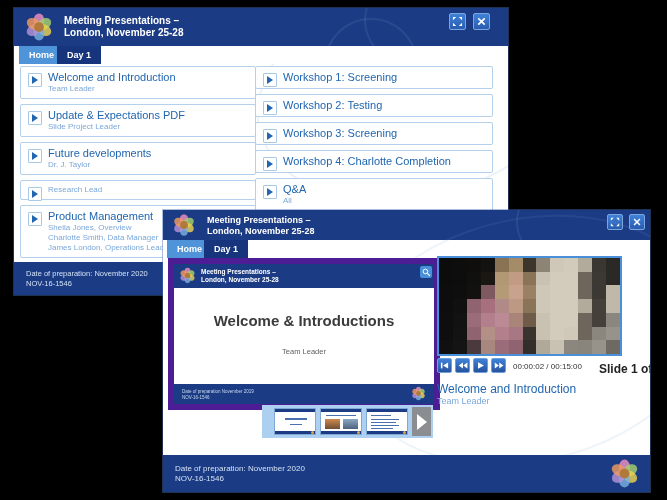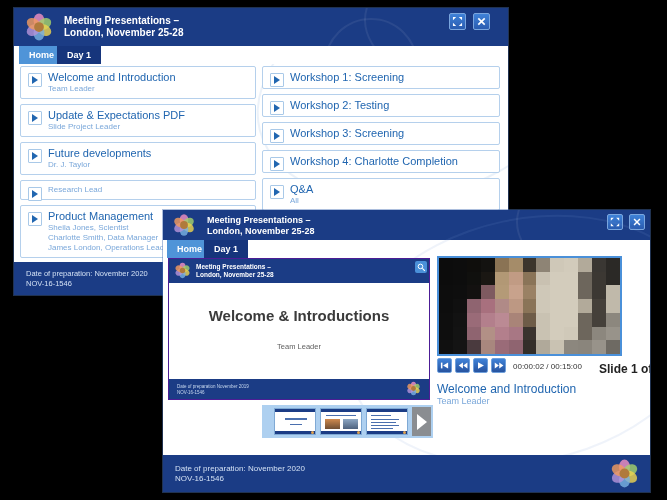--- a/index.html
+++ b/index.html
@@ -33,21 +33,21 @@
   .tab{position:absolute;top:0;height:18px;box-sizing:border-box;color:#fff;font-size:9px;
        font-weight:bold;text-align:center;line-height:18px;padding:0 10px;cursor:pointer;}
   .tab.active{background:#4f94d8;}
   .tab.inactive{background:#16357c;}
 
   
   .body-back{position:absolute;left:0;top:56px;width:100%;height:198px;background:#fff;overflow:hidden;}
   .swirl-b{position:absolute;border:2px solid rgba(120,160,215,.14);border-radius:50%;pointer-events:none;}
   .col{position:absolute;top:2px;}
   .col-left{left:6px;width:236px;}
-  .col-right{left:248px;width:238px;}
+  .col-right{left:241px;width:238px;}
   .agenda-item{position:relative;background:#fff;border:1px solid #b5d0ec;border-radius:2px;
                margin-bottom:5px;padding:4px 4px 4px 27px;cursor:pointer;}
   .play-btn{position:absolute;left:7px;top:6px;width:12px;height:12px;border:1px solid #a9c9e8;
             border-radius:1px;background:#fff;}
   .play-btn::after{content:"";position:absolute;left:3px;top:2px;width:0;height:0;
             border-left:6px solid #2166b0;border-top:4px solid transparent;border-bottom:4px solid transparent;}
   .item-title{color:#2166b0;font-size:11px;line-height:13px;}
   .item-sub{color:#7ba8da;font-size:8px;line-height:10px;}
 
   
@@ -55,21 +55,21 @@
   .win-back .ftr{height:33px;}
   .win-front .ftr{height:37px;}
   .ftr-text{position:absolute;left:12px;top:7px;font-size:7.5px;line-height:10px;}
   .win-front .ftr-text{font-size:8px;top:9px;}
   .ftr .flower-logo{right:10px;top:3px;width:31px;height:31px;left:auto;}
 
   
   .body-front{position:absolute;left:0;top:48px;width:100%;height:197px;background:#fff;overflow:visible;}
   .swirl-f{position:absolute;border:2px solid rgba(120,160,215,.12);border-radius:50%;pointer-events:none;}
 
-  .slide-panel{position:absolute;left:5px;top:0px;width:260px;height:140px;border:1px solid #4c1d95;
+  .slide-panel{position:absolute;left:5px;top:0px;width:260px;height:140px;border:6px solid #4c1d95;
                background:#fff;}
   .sp-hdr{position:absolute;left:0;top:0;width:100%;height:24px;background:#1b3c85;}
   .sp-hdr .flower-logo{left:5px;top:3px;width:17px;height:17px;}
   .sp-title{position:absolute;left:27px;top:4px;color:#fff;font-size:6.5px;line-height:8px;font-weight:bold;}
   .sp-zoom{position:absolute;right:2px;top:2px;width:12px;height:12px;background:#4a90d9;border-radius:2px;
            display:flex;align-items:center;justify-content:center;cursor:pointer;}
   .sp-body{position:absolute;left:0;top:24px;width:100%;height:96px;background:#fff;text-align:center;}
   .sp-slide-title{margin-top:24px;font-size:15px;font-weight:bold;color:#3b3b3b;}
   .sp-slide-sub{margin-top:18px;font-size:7.5px;color:#606060;}
   .sp-ftr{position:absolute;left:0;bottom:0;width:100%;height:20px;background:#1b3c85;color:#c7d8ef;}
@@ -166,21 +166,21 @@
             <div class="item-title">Future developments</div>
             <div class="item-sub">Dr. J. Taylor</div>
           </div>
           <div class="agenda-item">
             <span class="play-btn"></span>
             <div class="item-sub">Research Lead</div>
           </div>
           <div class="agenda-item">
             <span class="play-btn"></span>
             <div class="item-title">Product Management</div>
-            <div class="item-sub">Sheila Jones, Scientist</div>
+            <div class="item-sub">Sheila Jones, Overview</div>
             <div class="item-sub">Charlotte Smith, Data Manager</div>
             <div class="item-sub">James London, Operations Lead</div>
           </div>
         </div>
       <div class="col col-right" id="back-right-col">
           <div class="agenda-item">
             <span class="play-btn"></span>
             <div class="item-title">Workshop 1: Screening</div>
           </div>
           <div class="agenda-item">

